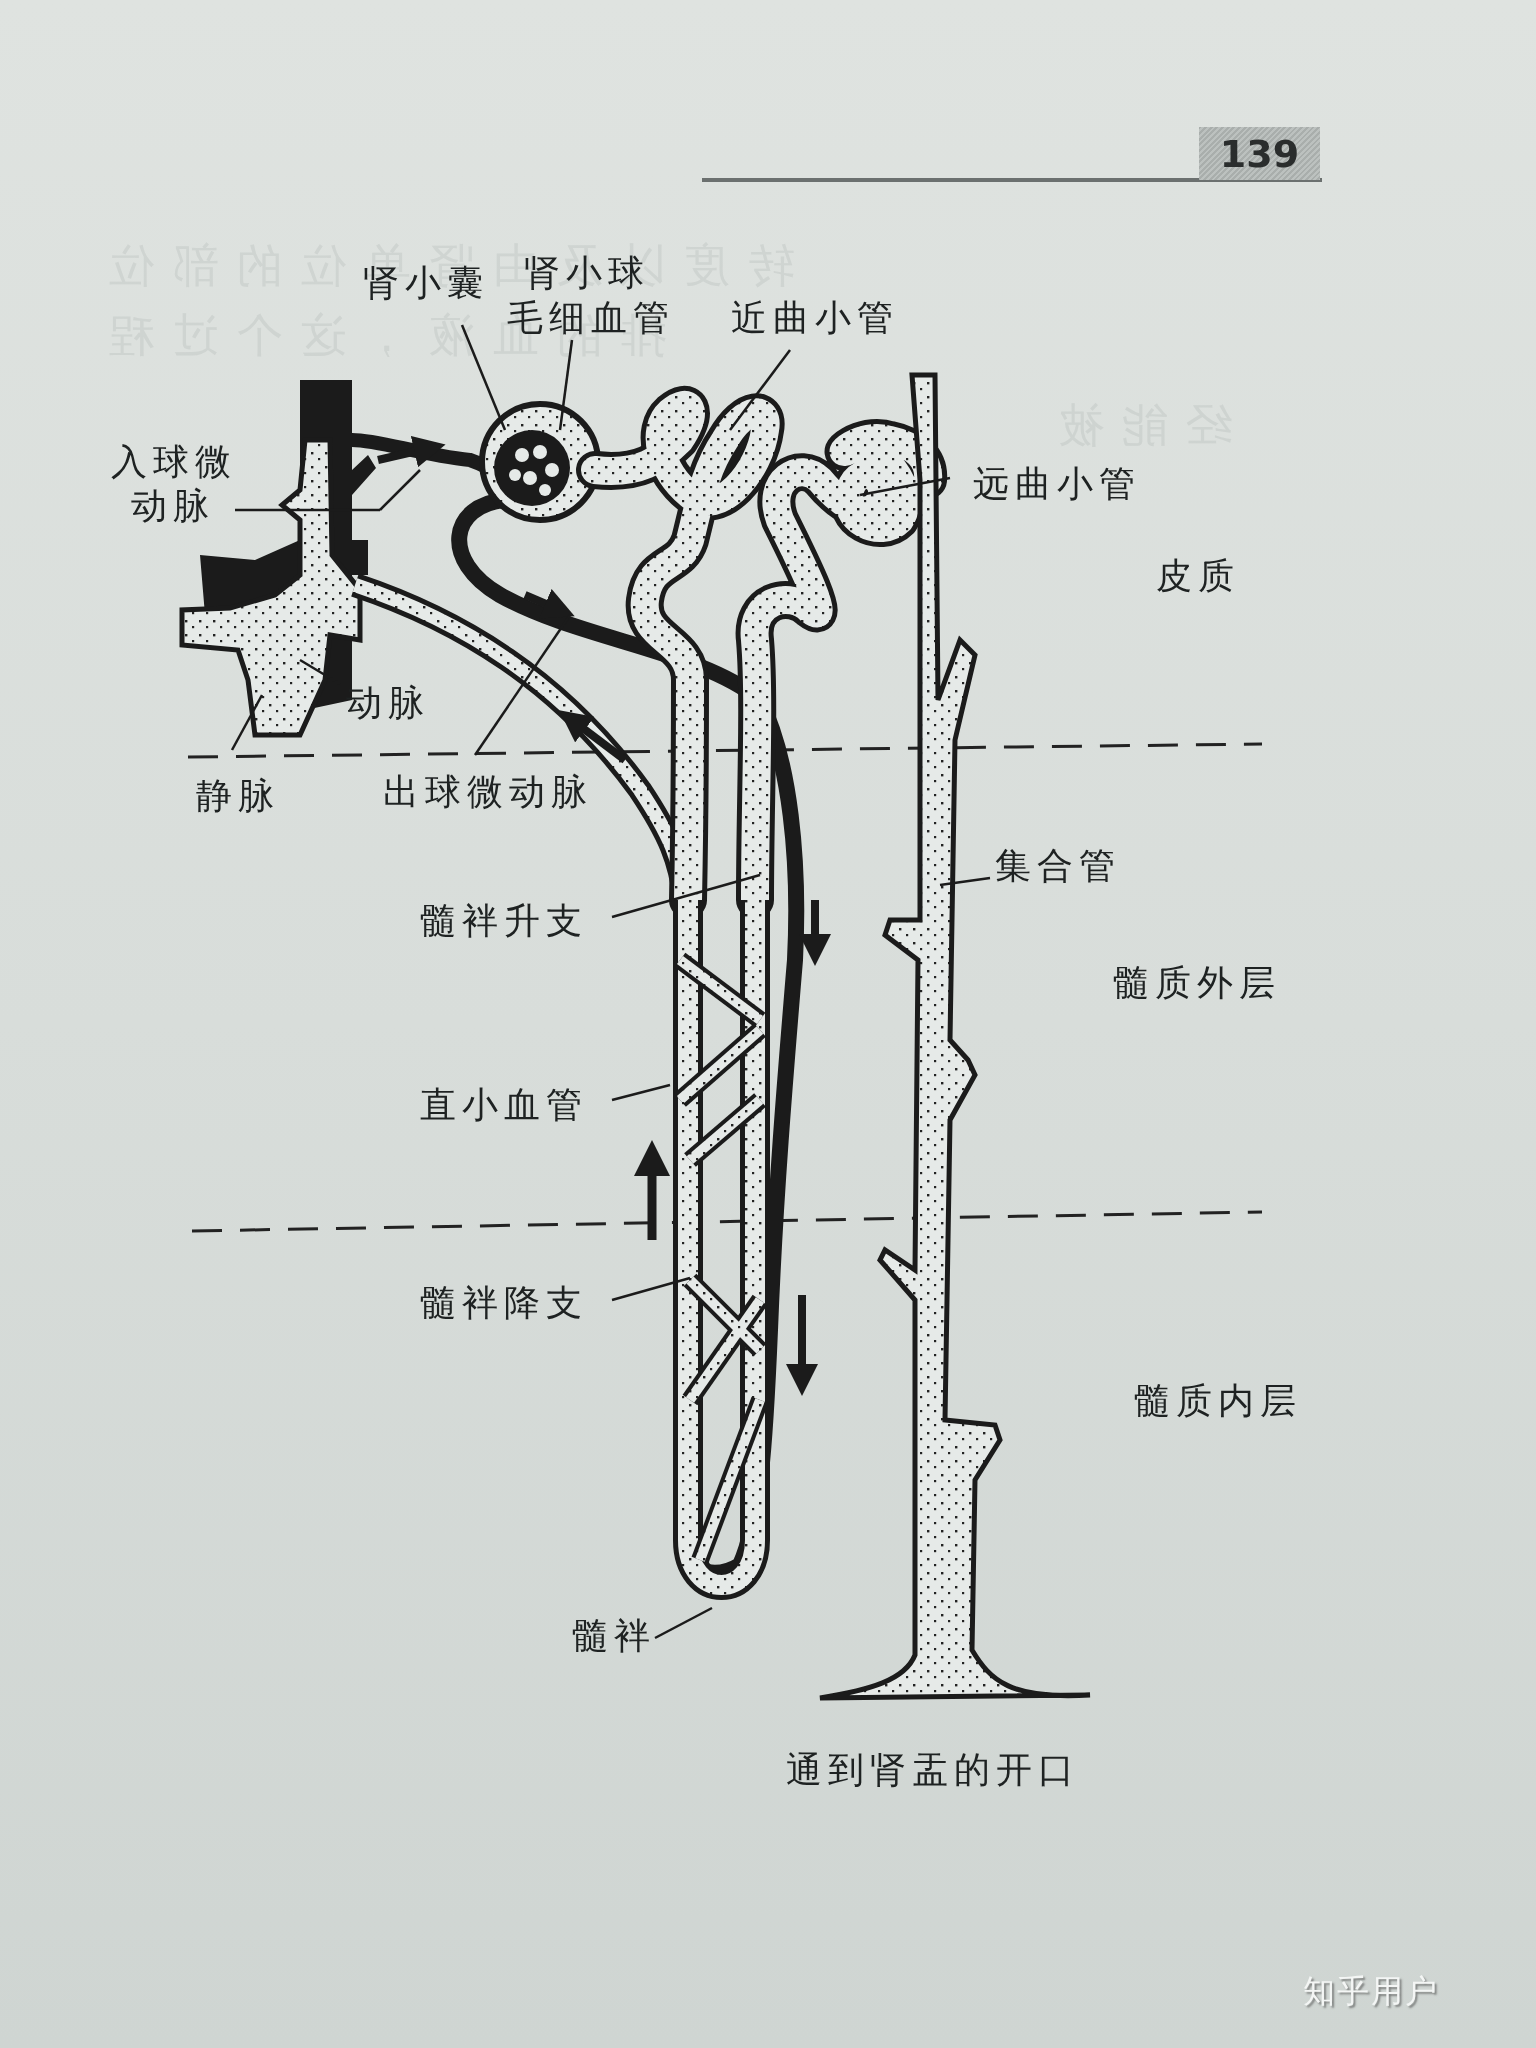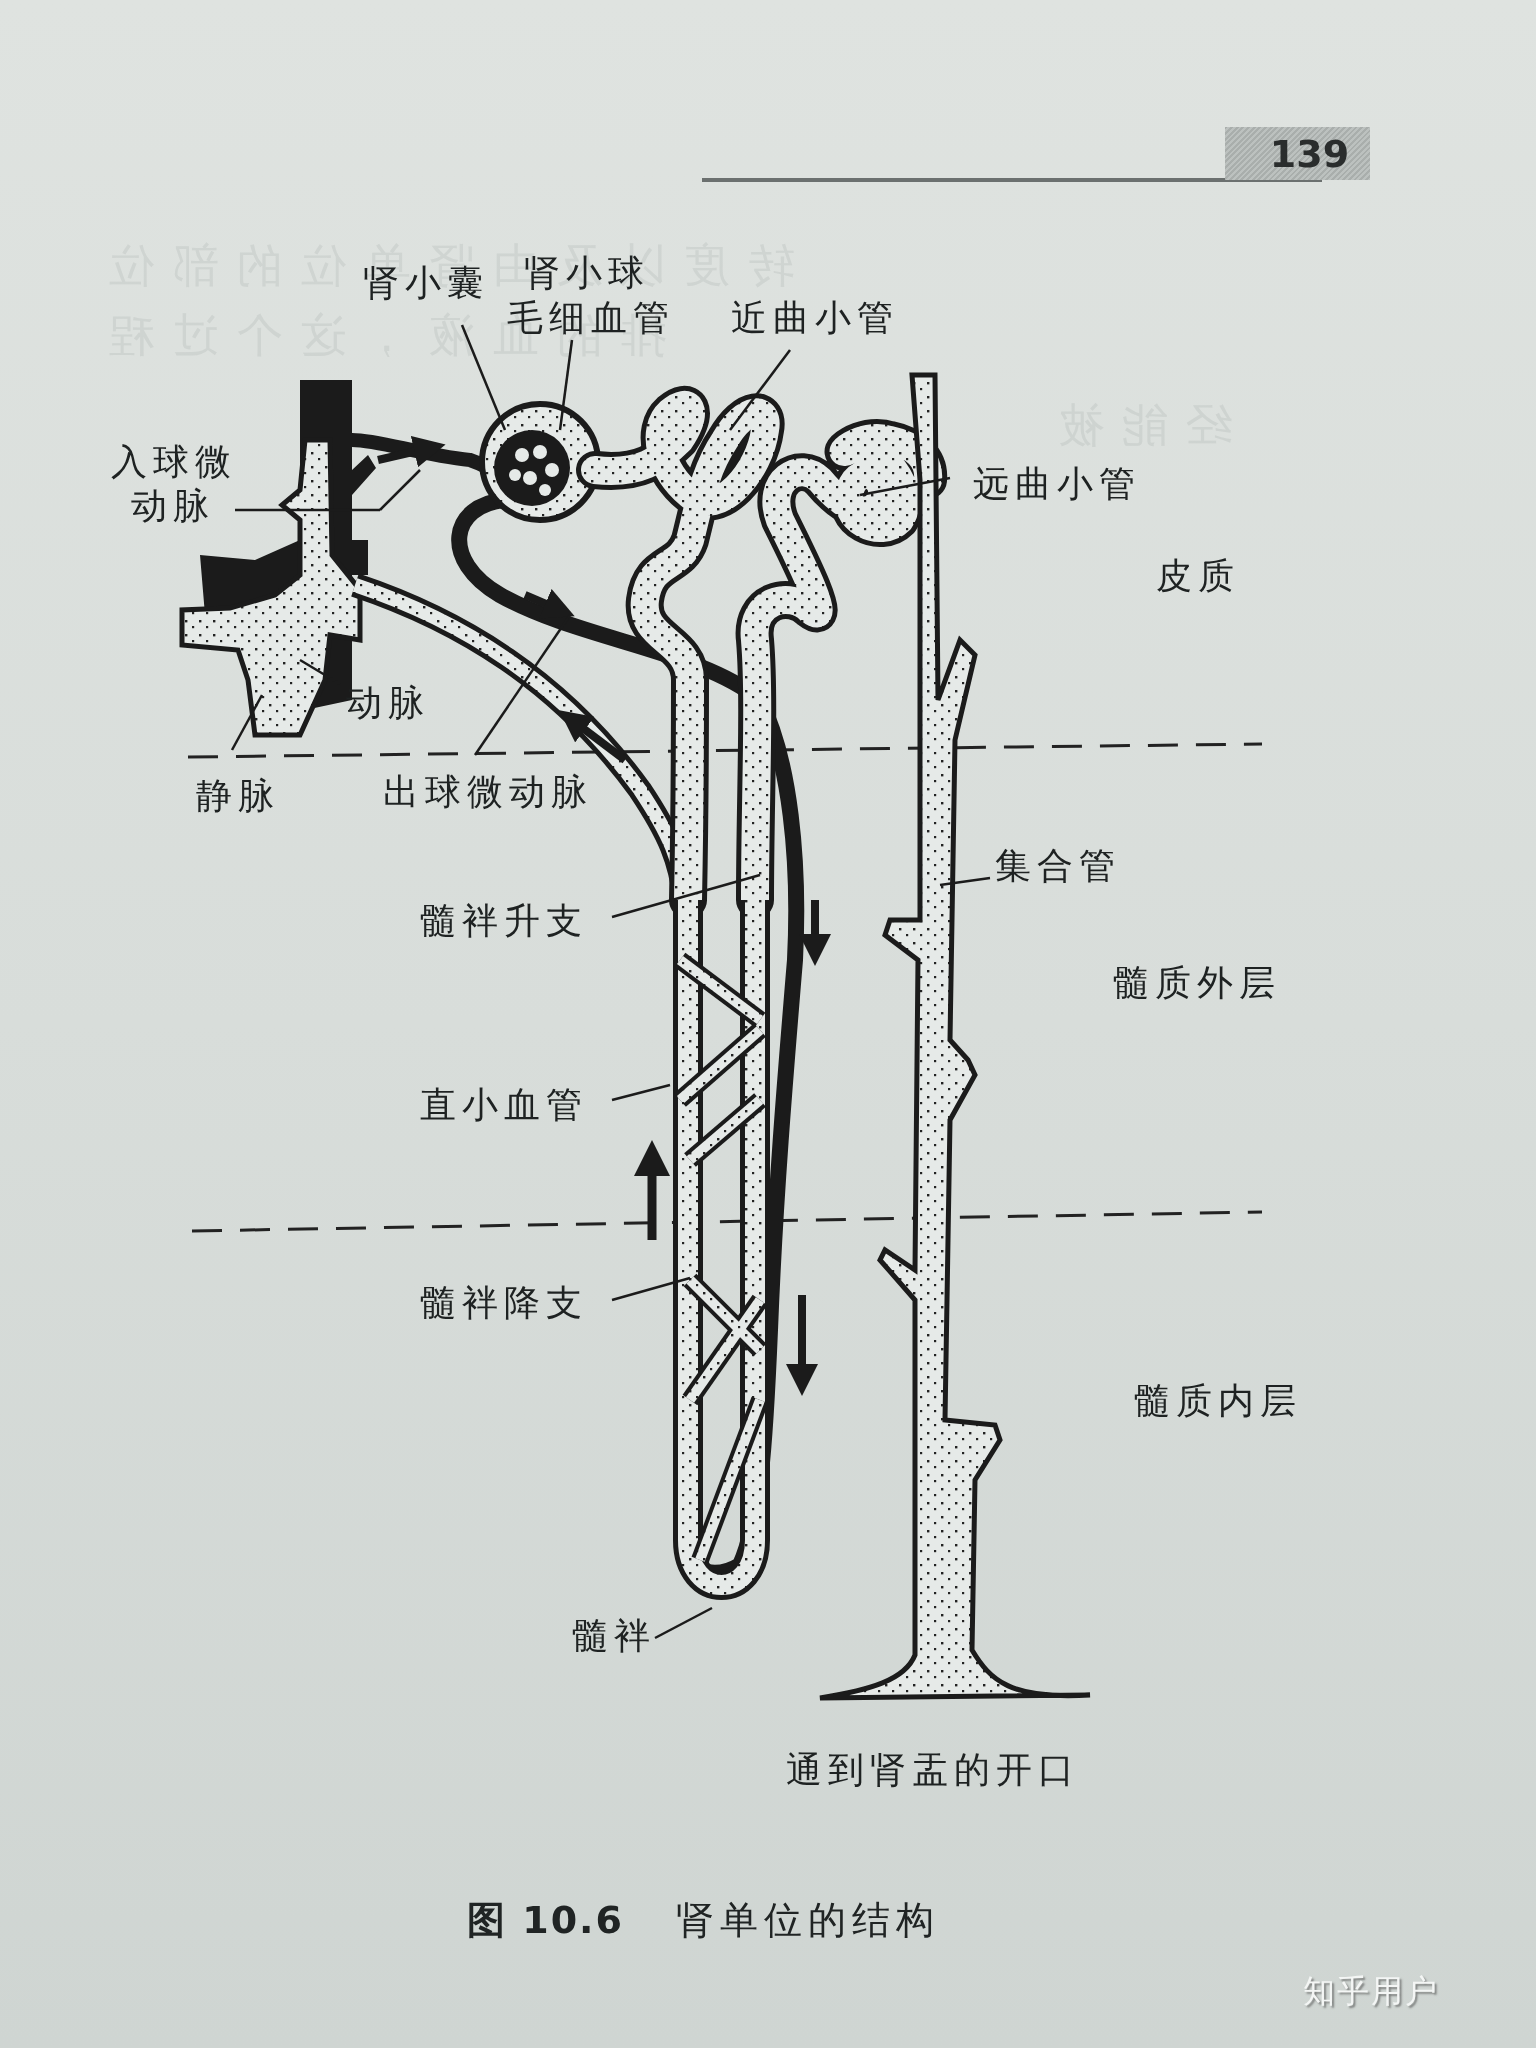--- a/index.html
+++ b/index.html
@@ -27,23 +27,23 @@
   .hdr-section {
     position: absolute; left: 699px; top: 135px; font-size: 40px; color: #2a2e2e;
     letter-spacing: 6px; white-space: nowrap; font-family: "DejaVu Serif", serif;
   }
   .hdr-num { letter-spacing: 4px; margin-right: 40px; }
   .hdr-rule {
     position: absolute; left: 702px; top: 178px; width: 620px; height: 4px;
     background: #6b706f;
   }
   .page-num-box {
-    position: absolute; left: 1225px; top: 127px; width: 121px; height: 53px;
+    position: absolute; left: 1199px; top: 127px; width: 121px; height: 53px;
     background: repeating-linear-gradient(135deg, #a9aeac 0 2px, #bcc1bf 2px 4px);
-    display: flex; align-items: center; justify-content: center; padding-left: 24px;
+    display: flex; align-items: center; justify-content: center;
   }
   .page-num {
     font-family: "DejaVu Sans", sans-serif; font-size: 38px; color: #2a2d2d;
     font-weight: 600;
   }
   .caption {
     position: absolute; left: 467px; top: 1895px; font-size: 38px; color: #202424;
     white-space: nowrap; font-family: "DejaVu Sans", sans-serif;
   }
   .caption .fig-no { font-weight: 700; margin-right: 40px; letter-spacing: 2px; }
@@ -176,19 +176,15 @@
   <div class="lbl" style="left:363px; top:774px;margin-left:20px;">出球微动脉</div>
   <div class="lbl" style="left:995px; top:848px;">集合管</div>
   <div class="lbl" style="left:420px; top:903px;">髓袢升支</div>
   <div class="lbl" style="left:1113px; top:965px;text-align:right;">髓质外层</div>
   <div class="lbl" style="left:420px; top:1087px;">直小血管</div>
   <div class="lbl" style="left:420px; top:1285px;">髓袢降支</div>
   <div class="lbl" style="left:1134px; top:1383px;">髓质内层</div>
   <div class="lbl" style="left:572px; top:1618px;">髓袢</div>
   <div class="lbl" style="left:786px; top:1752px;">通到肾盂的开口</div>
 
-  <div class="caption">
-    <span class="fig-no">图 10.6</span>
-    <span class="fig-title">肾单位的结构</span>
-  </div>
 
   <div class="watermark">知乎用户</div>
 </div>
 
 </body></html>

